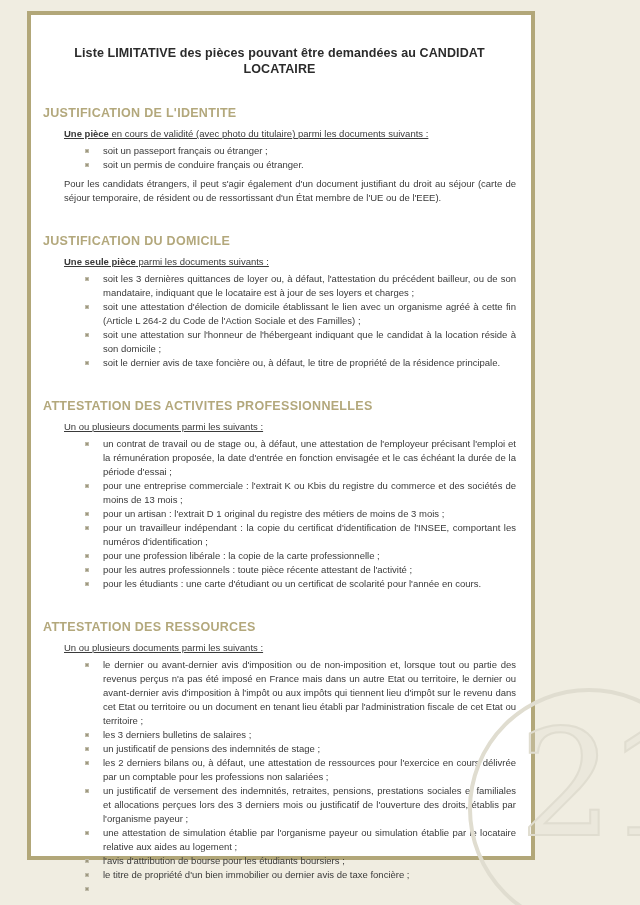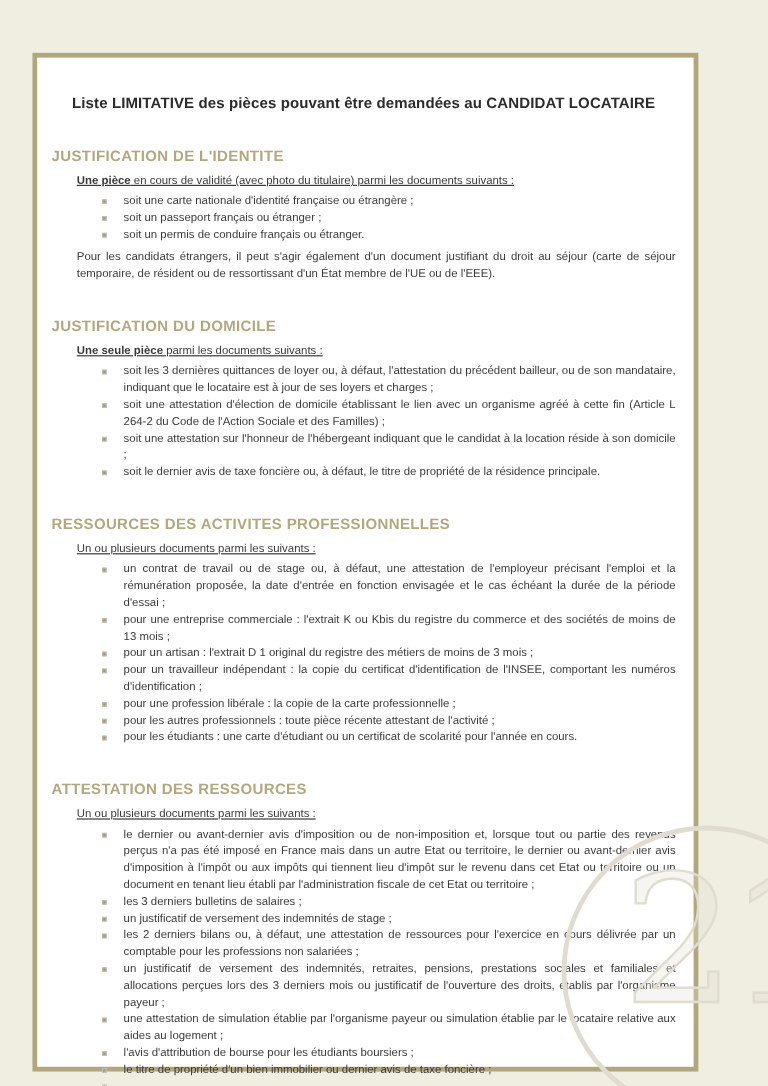--- a/index.html
+++ b/index.html
@@ -17,22 +17,22 @@
   body{
     width:640px;height:905px;
     position:relative;overflow:hidden;
     background:var(--bg);
     font-family:"Liberation Sans","DejaVu Sans",sans-serif;
     color:var(--text);
     -webkit-font-smoothing:antialiased;
   }
   .frame{
     position:absolute;
-    left:27px;top:44px;
-    width:555px;height:849px;
+    left:27px;top:11px;
+    width:508px;height:849px;
     background:var(--paper);
     border:4px solid var(--border);
     padding:22px 15px 0 12px;
     z-index:1;
   }
   .doc-title{
     margin:8px 0 0;
     font-size:12.5px;
     font-weight:bold;
     color:var(--title);
@@ -107,61 +107,60 @@
 </head>
 <body>
 
 <div class="frame">
   <h1 class="doc-title">Liste LIMITATIVE des pièces pouvant être demandées au CANDIDAT LOCATAIRE</h1>
   <div id="sections">
   <section class="doc-section">
     <h2 class="section-heading">JUSTIFICATION DE L'IDENTITE</h2>
     <p class="intro"><b class="intro-bold">Une pièce</b><span class="intro-rest"> en cours de validité (avec photo du titulaire) parmi les documents suivants :</span></p>
     <ul class="doc-list">
-          <li><span class="bullet"></span><span>soit une carte nationale d'identité française ou étrangère ;</span></li>
           <li><span class="bullet"></span><span>soit un passeport français ou étranger ;</span></li>
           <li><span class="bullet"></span><span>soit un permis de conduire français ou étranger.</span></li>
         </ul>
     <p class="section-footer">Pour les candidats étrangers, il peut s'agir également d'un document justifiant du droit au séjour (carte de séjour temporaire, de résident ou de ressortissant d'un État membre de l'UE ou de l'EEE).</p>
   </section>
 
   <section class="doc-section">
     <h2 class="section-heading">JUSTIFICATION DU DOMICILE</h2>
     <p class="intro"><b class="intro-bold">Une seule pièce</b><span class="intro-rest"> parmi les documents suivants :</span></p>
     <ul class="doc-list">
           <li><span class="bullet"></span><span>soit les 3 dernières quittances de loyer ou, à défaut, l'attestation du précédent bailleur, ou de son mandataire, indiquant que le locataire est à jour de ses loyers et charges ;</span></li>
           <li><span class="bullet"></span><span>soit une attestation d'élection de domicile établissant le lien avec un organisme agréé à cette fin (Article L 264-2 du Code de l'Action Sociale et des Familles) ;</span></li>
           <li><span class="bullet"></span><span>soit une attestation sur l'honneur de l'hébergeant indiquant que le candidat à la location réside à son domicile ;</span></li>
           <li><span class="bullet"></span><span>soit le dernier avis de taxe foncière ou, à défaut, le titre de propriété de la résidence principale.</span></li>
         </ul>
 
   </section>
 
   <section class="doc-section">
-    <h2 class="section-heading">RESSOURCES DES ACTIVITES PROFESSIONNELLES</h2>
+    <h2 class="section-heading">ATTESTATION DES ACTIVITES PROFESSIONNELLES</h2>
     <p class="intro"><b class="intro-bold"></b><span class="intro-rest">Un ou plusieurs documents parmi les suivants :</span></p>
     <ul class="doc-list">
           <li><span class="bullet"></span><span>un contrat de travail ou de stage ou, à défaut, une attestation de l'employeur précisant l'emploi et la rémunération proposée, la date d'entrée en fonction envisagée et le cas échéant la durée de la période d'essai ;</span></li>
           <li><span class="bullet"></span><span>pour une entreprise commerciale : l'extrait K ou Kbis du registre du commerce et des sociétés de moins de 13 mois ;</span></li>
           <li><span class="bullet"></span><span>pour un artisan : l'extrait D 1 original du registre des métiers de moins de 3 mois ;</span></li>
           <li><span class="bullet"></span><span>pour un travailleur indépendant : la copie du certificat d'identification de l'INSEE, comportant les numéros d'identification ;</span></li>
           <li><span class="bullet"></span><span>pour une profession libérale : la copie de la carte professionnelle ;</span></li>
           <li><span class="bullet"></span><span>pour les autres professionnels : toute pièce récente attestant de l'activité ;</span></li>
           <li><span class="bullet"></span><span>pour les étudiants : une carte d'étudiant ou un certificat de scolarité pour l'année en cours.</span></li>
         </ul>
 
   </section>
 
   <section class="doc-section">
     <h2 class="section-heading">ATTESTATION DES RESSOURCES</h2>
     <p class="intro"><b class="intro-bold"></b><span class="intro-rest">Un ou plusieurs documents parmi les suivants :</span></p>
     <ul class="doc-list">
           <li><span class="bullet"></span><span>le dernier ou avant-dernier avis d'imposition ou de non-imposition et, lorsque tout ou partie des revenus perçus n'a pas été imposé en France mais dans un autre Etat ou territoire, le dernier ou avant-dernier avis d'imposition à l'impôt ou aux impôts qui tiennent lieu d'impôt sur le revenu dans cet Etat ou territoire ou un document en tenant lieu établi par l'administration fiscale de cet Etat ou territoire ;</span></li>
           <li><span class="bullet"></span><span>les 3 derniers bulletins de salaires ;</span></li>
-          <li><span class="bullet"></span><span>un justificatif de versement des indemnités de stage ;</span></li>
+          <li><span class="bullet"></span><span>un justificatif de pensions des indemnités de stage ;</span></li>
           <li><span class="bullet"></span><span>les 2 derniers bilans ou, à défaut, une attestation de ressources pour l'exercice en cours délivrée par un comptable pour les professions non salariées ;</span></li>
           <li><span class="bullet"></span><span>un justificatif de versement des indemnités, retraites, pensions, prestations sociales et familiales et allocations perçues lors des 3 derniers mois ou justificatif de l'ouverture des droits, établis par l'organisme payeur ;</span></li>
           <li><span class="bullet"></span><span>une attestation de simulation établie par l'organisme payeur ou simulation établie par le locataire relative aux aides au logement ;</span></li>
           <li><span class="bullet"></span><span>l'avis d'attribution de bourse pour les étudiants boursiers ;</span></li>
           <li><span class="bullet"></span><span>le titre de propriété d'un bien immobilier ou dernier avis de taxe foncière ;</span></li>
           <li><span class="bullet"></span></li>
         </ul>
 
   </section>
 </div>

